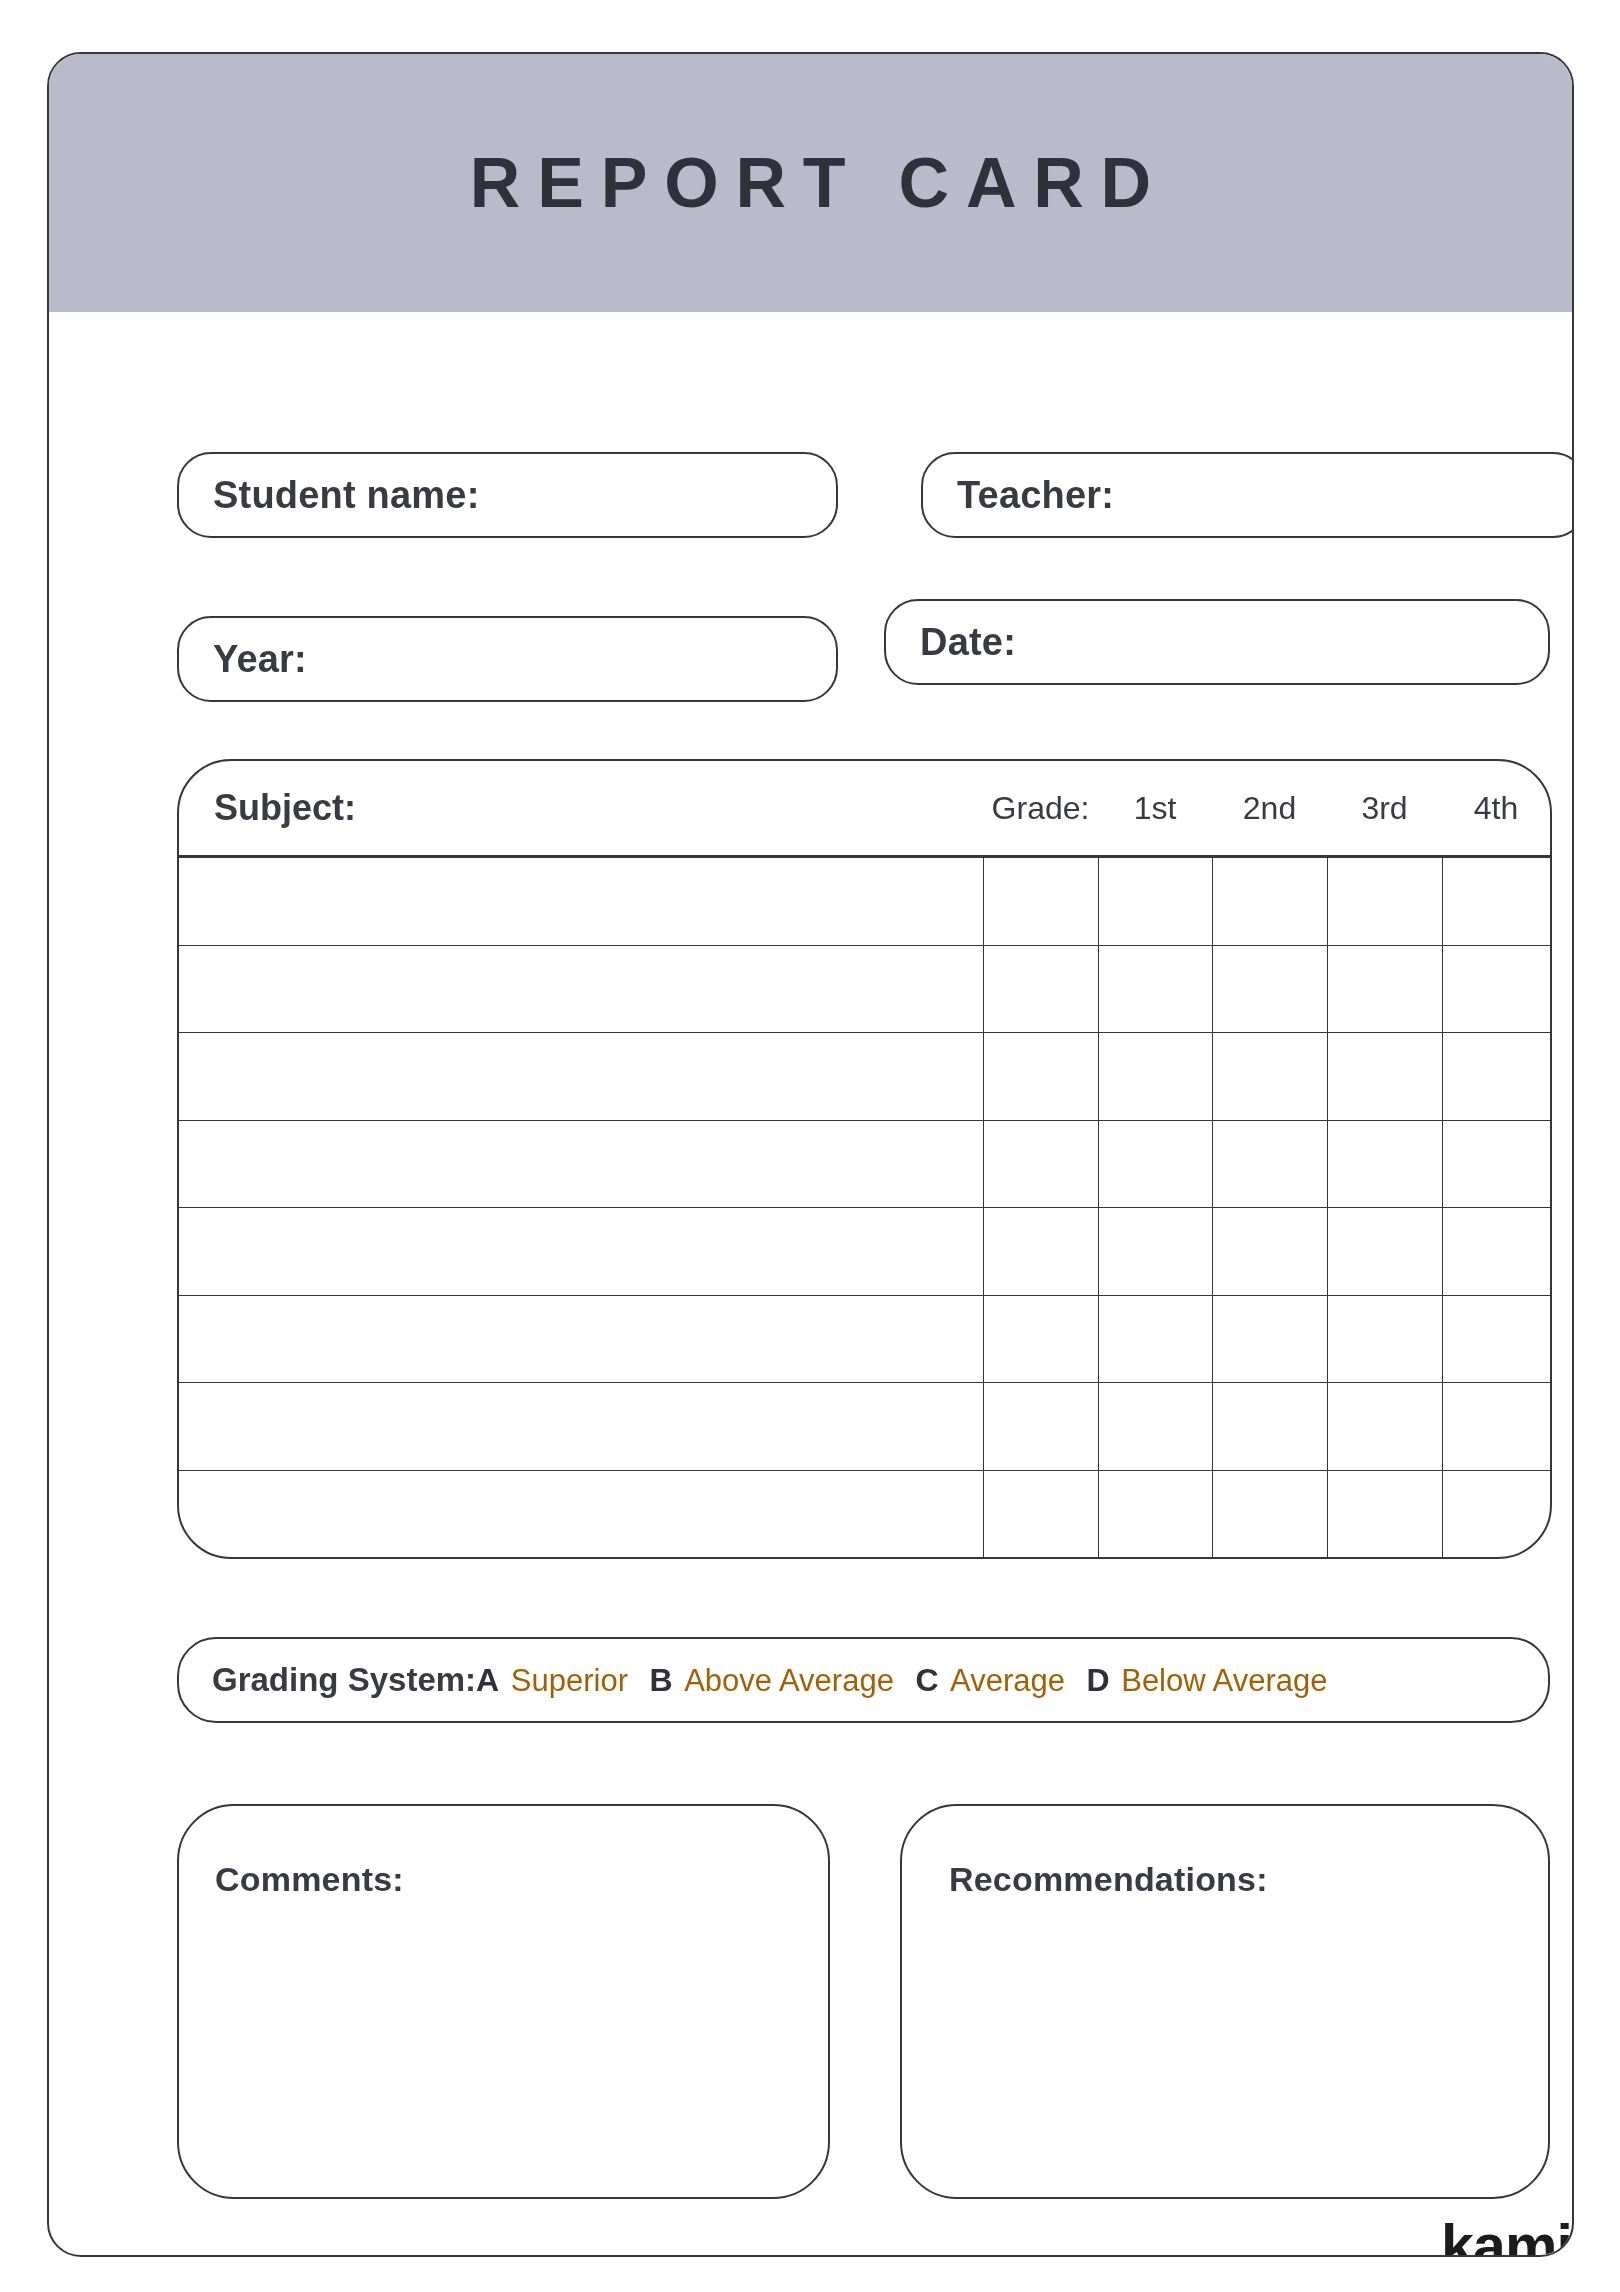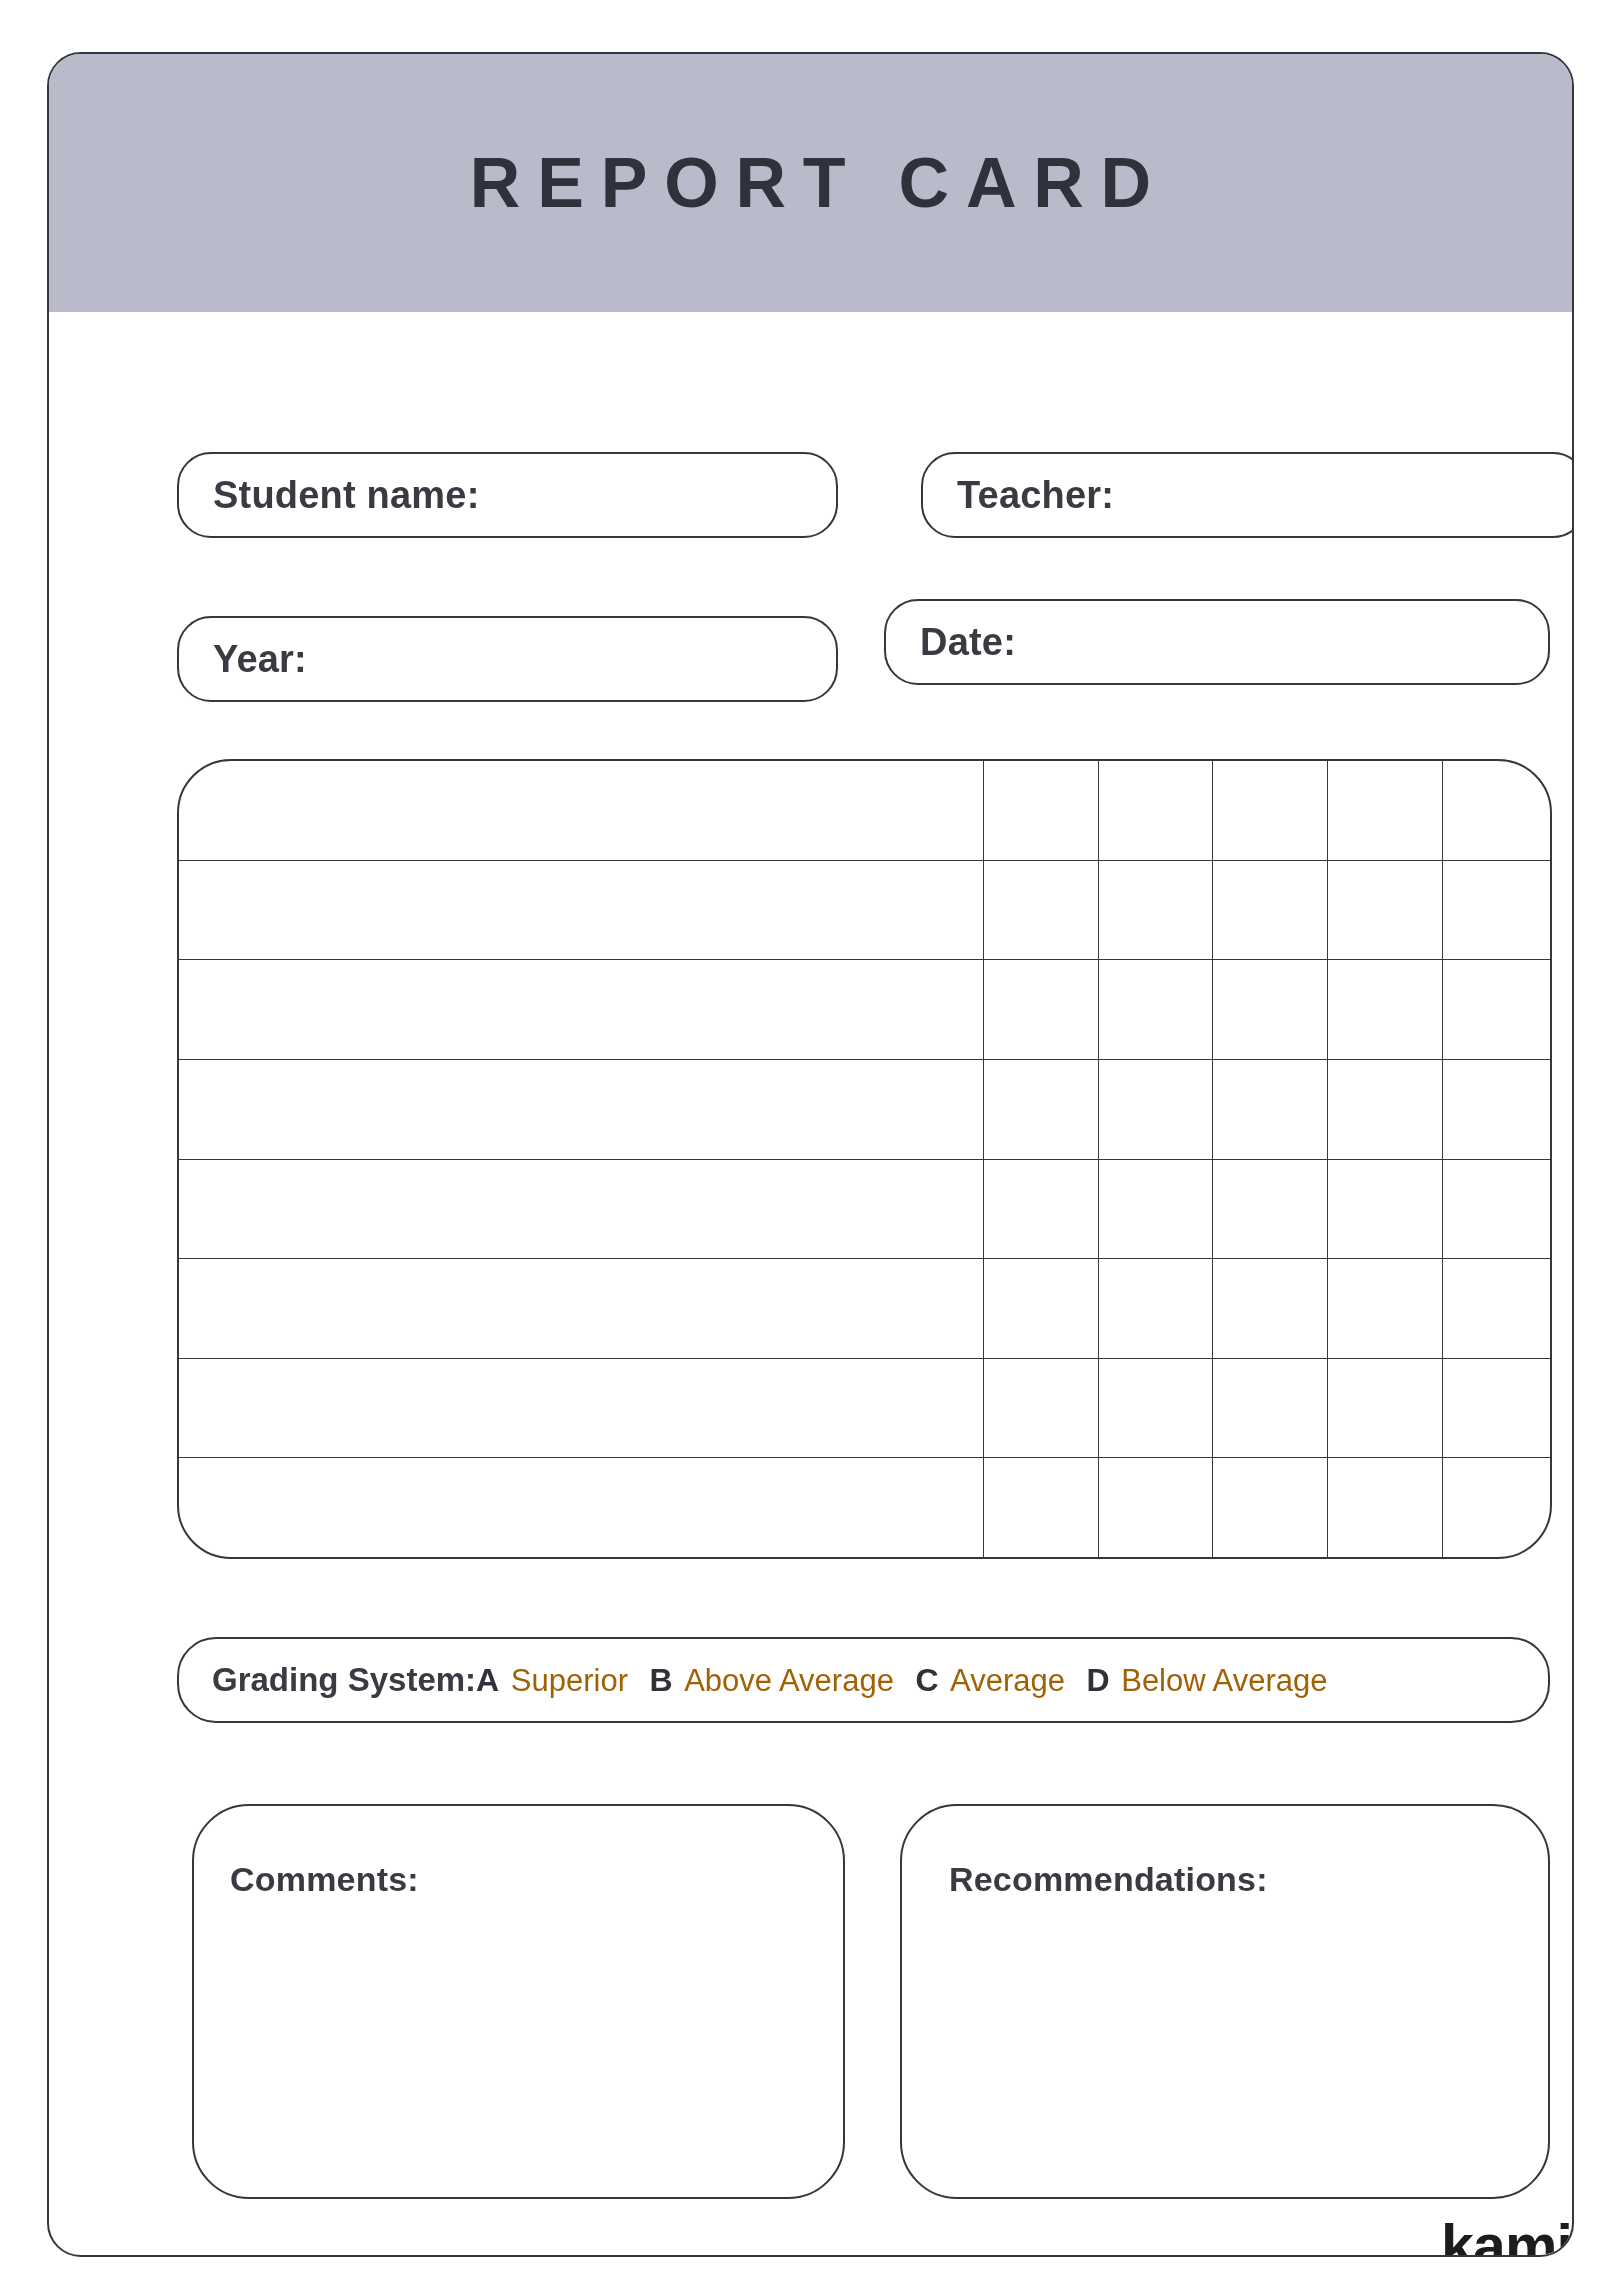--- a/index.html
+++ b/index.html
@@ -79,21 +79,21 @@
   .grading-label{font-size:33px;font-weight:700;color:#3a3b42;}
   .g-item{display:flex;align-items:baseline;margin-right:21.5px;}
   .g-letter{font-size:32px;font-weight:700;color:#303138;margin-right:11.6px;}
   .g-meaning{font-size:31px;font-weight:400;color:#a16207;}
 
   
   .notebox{
     position:absolute;top:1750px;height:395px;
     border:2.7px solid var(--ink);border-radius:57px;background:var(--paper);
   }
-  #comments{left:128px;width:653px;margin-left:15px;}
+  #comments{left:128px;width:653px;}
   #recommendations{left:851px;width:650px;}
   .notebox .field-label{
     position:absolute;top:54px;left:36px;font-size:34px;
   }
   #recommendations .field-label{left:47px;}
 
   .brand{
     position:absolute;left:0;top:2158px;width:100%;
     text-align:right;font-size:59px;font-weight:800;letter-spacing:-0.9px;color:#1c1c1f;
   }
@@ -115,20 +115,28 @@
       <span class="field-label">Teacher:</span>
     </div>
     <div class="field" id="f-year">
       <span class="field-label">Year:</span>
     </div>
     <div class="field" id="f-date">
       <span class="field-label">Date:</span>
     </div>
 
     <div class="stable">
+      <div class="t-head">
+        <div class="t-subject-label">Subject:</div>
+        <div class="t-colhead w-grade">Grade:</div>
+        <div class="t-colhead w-1">1st</div>
+        <div class="t-colhead w-2">2nd</div>
+        <div class="t-colhead w-3">3rd</div>
+        <div class="t-colhead w-4">4th</div>
+      </div>
       <div class="t-body">
         <div class="t-row">
           <div class="c-subject"></div>
           <div class="c-grade w-grade"></div>
           <div class="c-grade w-1"></div>
           <div class="c-grade w-2"></div>
           <div class="c-grade w-3"></div>
           <div class="c-grade w-4"></div>
         </div>
         <div class="t-row">

